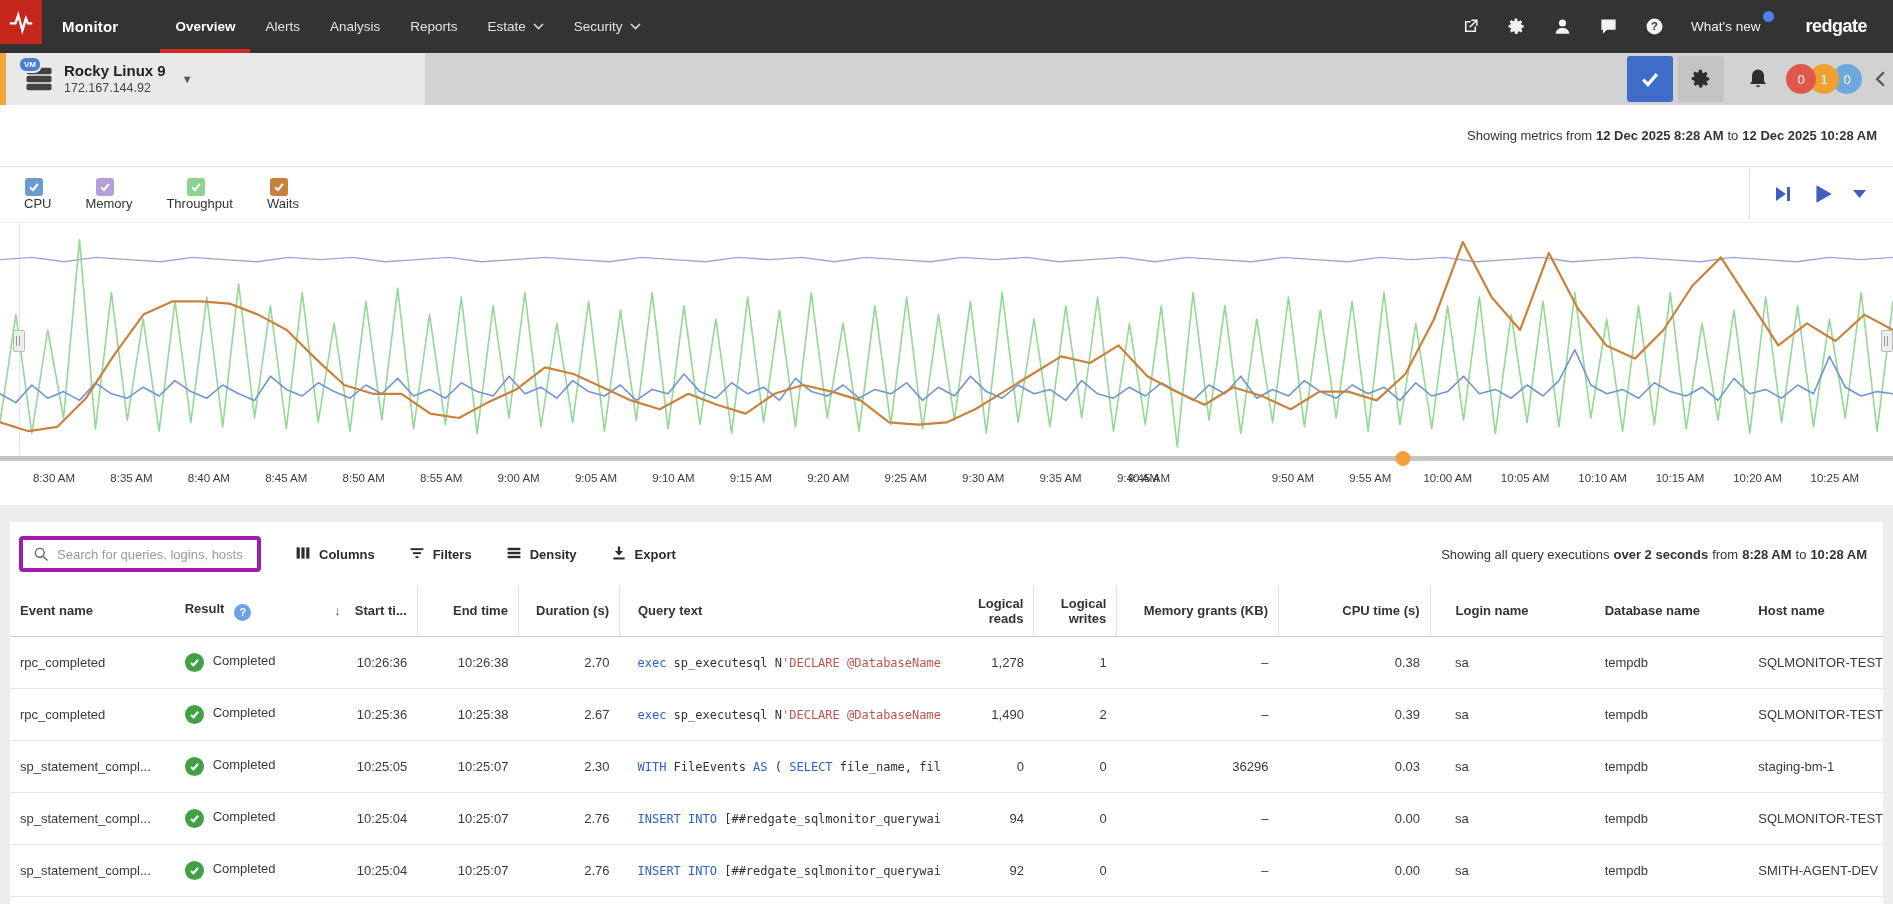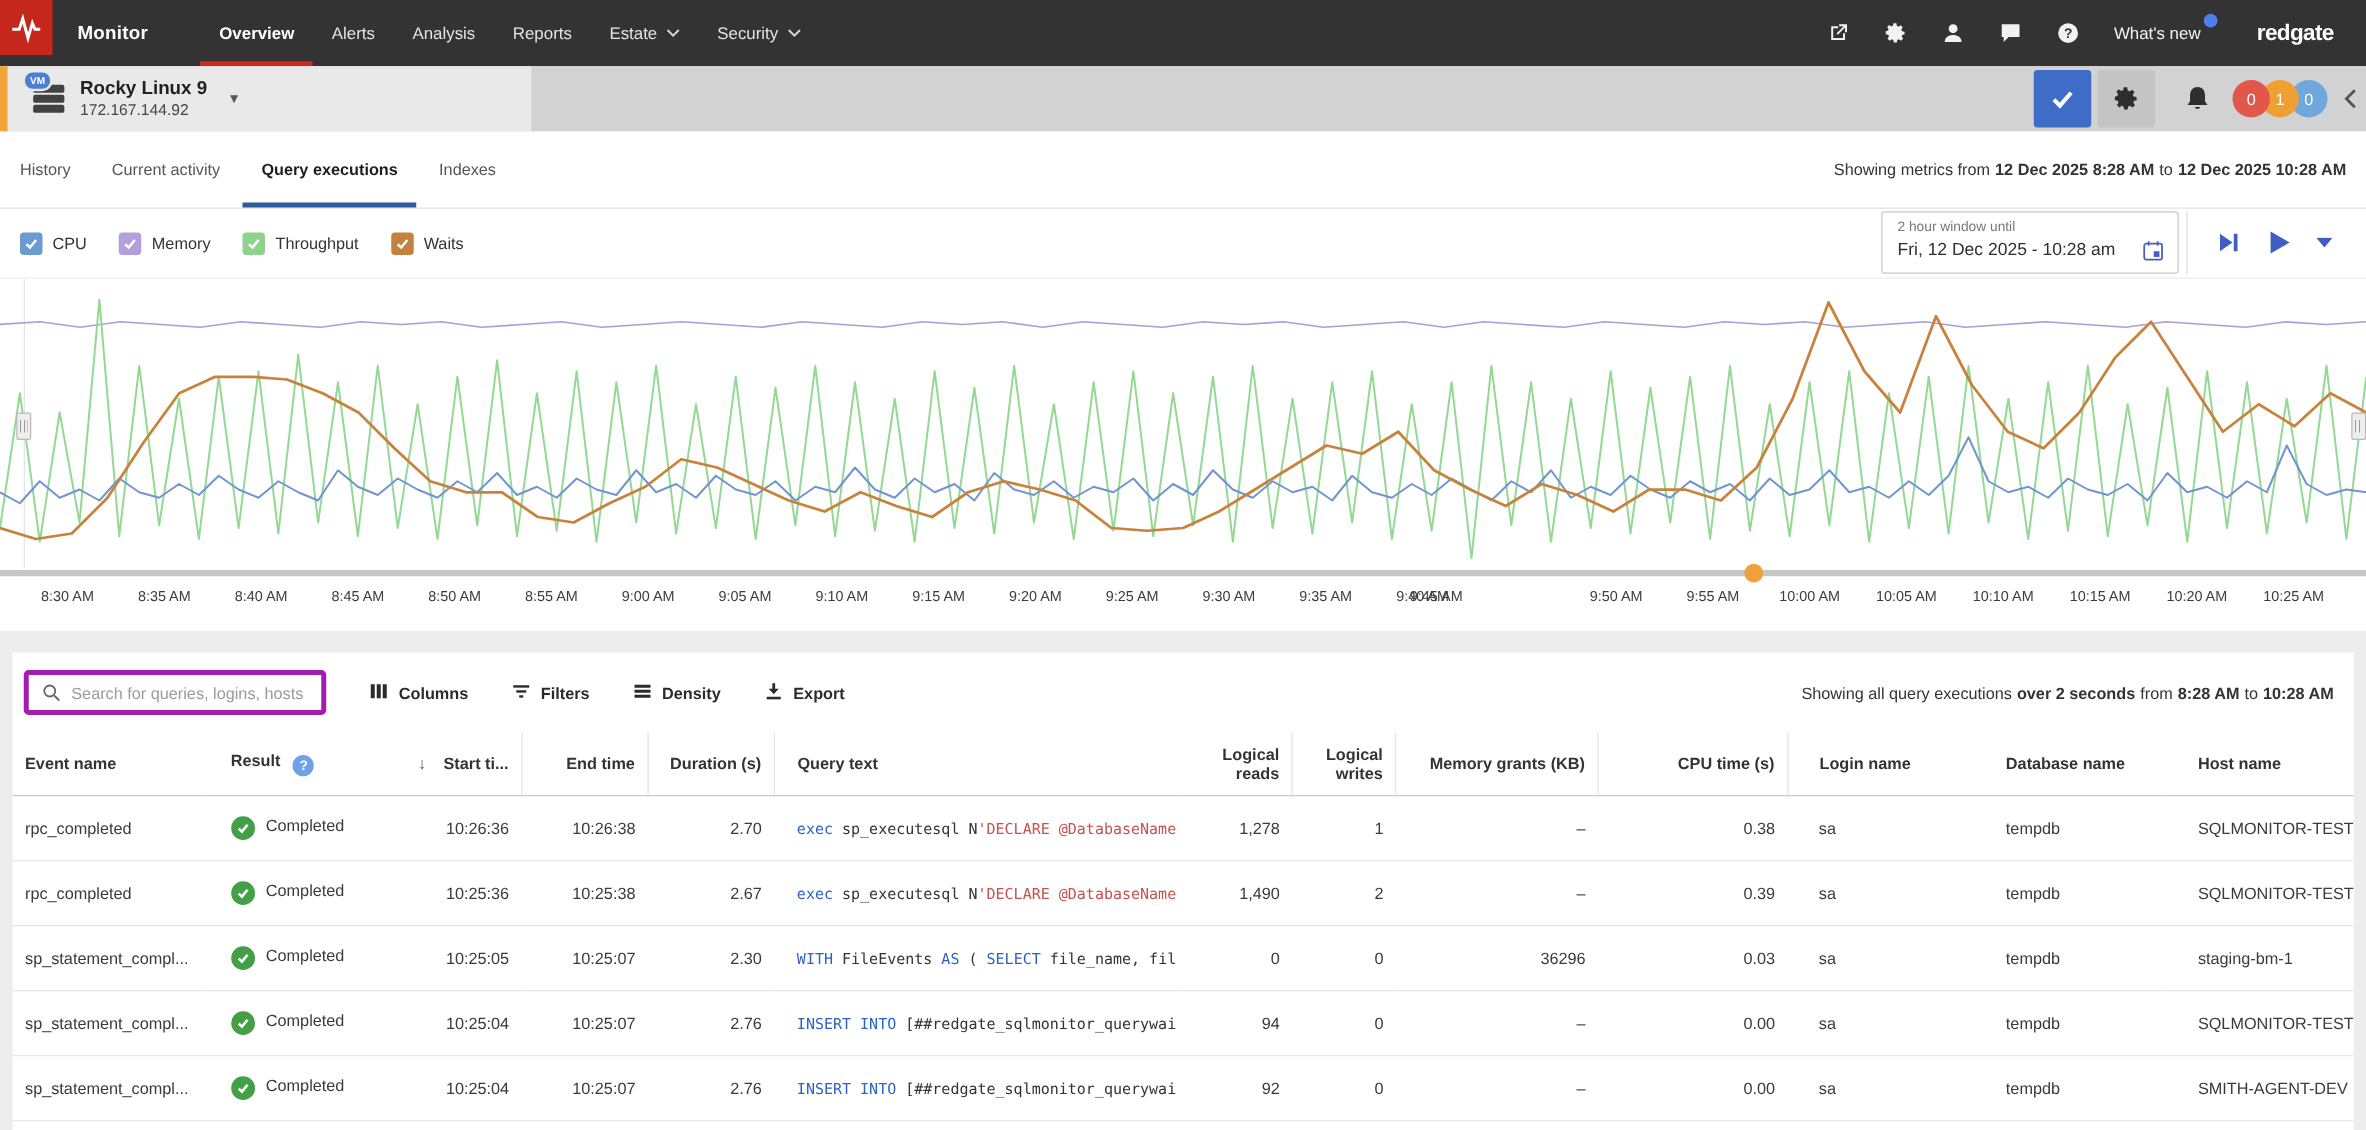--- a/index.html
+++ b/index.html
@@ -49,21 +49,21 @@
   
   .white-sec { background:#ffffff; }
   .tabbar { height:62px; display:flex; align-items:stretch; padding-left:1px; border-bottom:1px solid #e3e3e3; position:relative; }
   .tab { position:relative; display:flex; align-items:center; padding:0 15px; margin-right:3px; font-size:13px; color:#555; cursor:pointer; }
   .tab.active { color:#1e1e1e; font-weight:bold; }
   .tab.active::after { content:""; position:absolute; left:0; right:0; bottom:0; height:4px; background:#2d5c9e; }
   .metrics-caption { position:absolute; right:16px; top:0; height:100%; display:flex; align-items:center; gap:4px; font-size:13px; color:#333; }
   .metrics-caption b { font-weight:bold; }
 
   .controlsrow { height:55px; display:flex; align-items:center; padding-left:16px; position:relative; }
-  .legend-item { display:flex; align-items:center; margin-right:26px; cursor:pointer; }
+  .legend-item { display:flex; align-items:center; margin-right:26px; cursor:pointer;flex-direction:column; }
   .cbx { width:18px; height:18px; border-radius:3px; display:flex; align-items:center; justify-content:center; }
   .cbx svg { width:12px; height:12px; stroke:#fff; stroke-width:2.4; fill:none; }
   .legend-label { font-size:13px; color:#333; margin-left:8px; }
   .timecluster { position:absolute; right:18px; top:2px; display:flex; align-items:center; }
   .datebox { border:1px solid #c9c9c9; border-radius:3px; width:238px; height:50px; padding:6px 10px 6px 12px; position:relative; cursor:pointer; }
   .datebox .l1 { font-size:11px; color:#777; }
   .datebox .l2 { font-size:14px; color:#2e2e2e; margin-top:3px; }
   .cal-ic { position:absolute; right:10px; bottom:8px; width:19px; height:19px; stroke:#4a5fc0; fill:none; stroke-width:1.8; }
   .tc-div { width:1px; height:50px; background:#ddd; margin:0 14px 0 6px; }
   .tc-ic { fill:#3f5dc2; cursor:pointer; margin:0 9px; }
@@ -205,26 +205,20 @@
         <span class="badge" style="background: rgb(111, 168, 220); z-index: 7;">0</span>
       </div>
     <svg class="chev-left" viewBox="0 0 10 16">
         <polyline points="8,2 2,8 8,14"></polyline>
       </svg>
   </div>
 </div>
 
 <div class="white-sec">
   <div class="tabbar">
-    <div id="tabs-holder" style="display:flex">
-        <div class="tab">History</div>
-        <div class="tab">Current activity</div>
-        <div class="tab active">Query executions</div>
-        <div class="tab">Indexes</div>
-      </div>
     <div class="metrics-caption">
       <span>Showing metrics from</span>
       <b>12 Dec 2025 8:28 AM</b>
       <span>to</span>
       <b>12 Dec 2025 10:28 AM</b>
     </div>
   </div>
 
   <div class="controlsrow">
     <div id="legend-holder" style="display:flex">
@@ -255,30 +249,20 @@
         <div class="legend-item">
           <span class="cbx" style="background: rgb(196, 130, 61);">
             <svg viewBox="0 0 14 14">
               <polyline points="2.5,7.5 5.8,10.5 11.5,3.5"></polyline>
             </svg>
           </span>
           <span class="legend-label">Waits</span>
         </div>
       </div>
     <div class="timecluster">
-      <div class="datebox">
-        <div class="l1">2 hour window until</div>
-        <div class="l2">Fri, 12 Dec 2025 - 10:28 am</div>
-        <svg class="cal-ic" viewBox="0 0 24 24">
-            <rect x="3" y="5" width="18" height="16" rx="2"></rect>
-            <line x1="7.5" y1="2.5" x2="7.5" y2="7"></line>
-            <line x1="16.5" y1="2.5" x2="16.5" y2="7"></line>
-            <rect x="13.5" y="13.5" width="4" height="4" fill="#4a5fc0"></rect>
-          </svg>
-      </div>
       <div class="tc-div"></div>
       <svg class="tc-ic" width="20" height="20" viewBox="0 0 20 20">
           <polygon points="3,3 13,10 3,17"></polygon>
           <rect x="14" y="3" width="3" height="14"></rect>
         </svg>
       <svg class="tc-ic" width="24" height="24" viewBox="0 0 22 22">
           <polygon points="5,3 19,11 5,19"></polygon>
         </svg>
       <svg class="tc-ic" width="13" height="8" viewBox="0 0 10 6">
           <polygon points="0,0 10,0 5,6"></polygon>

